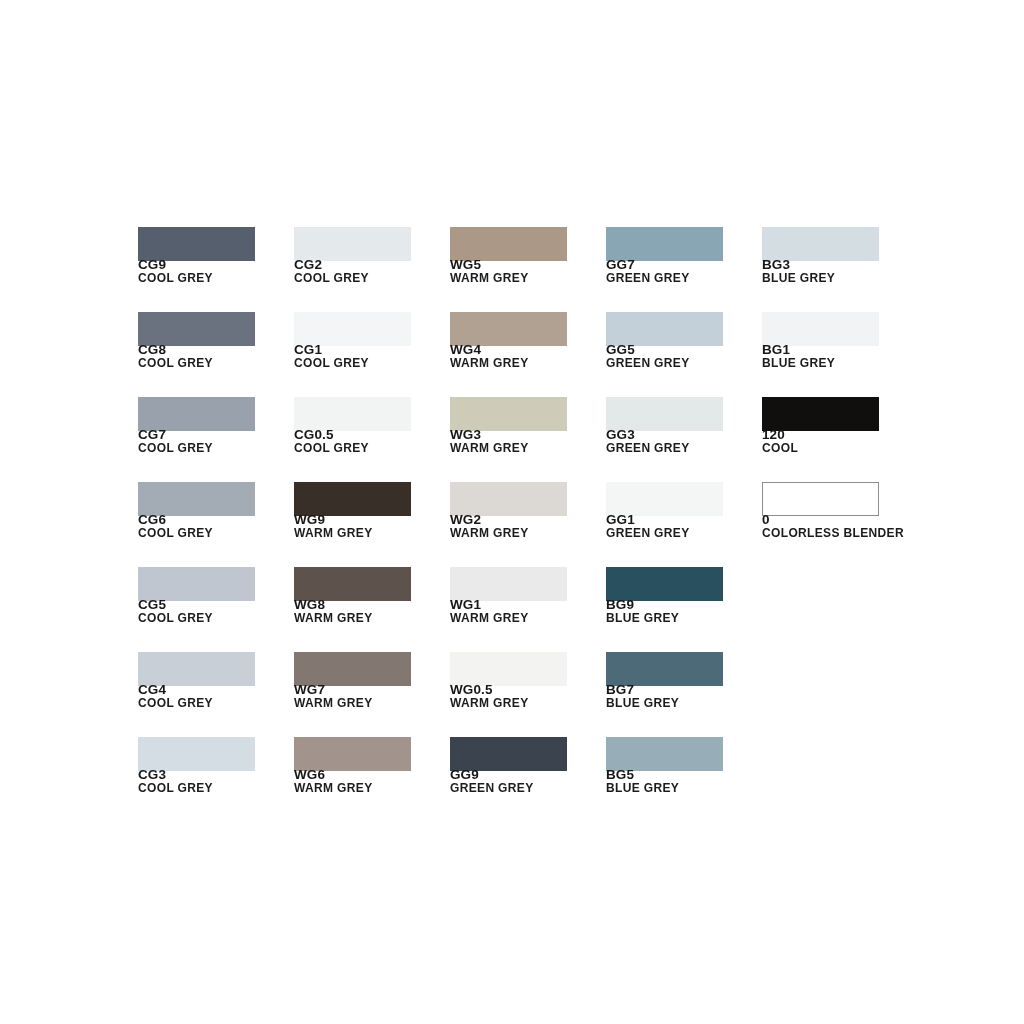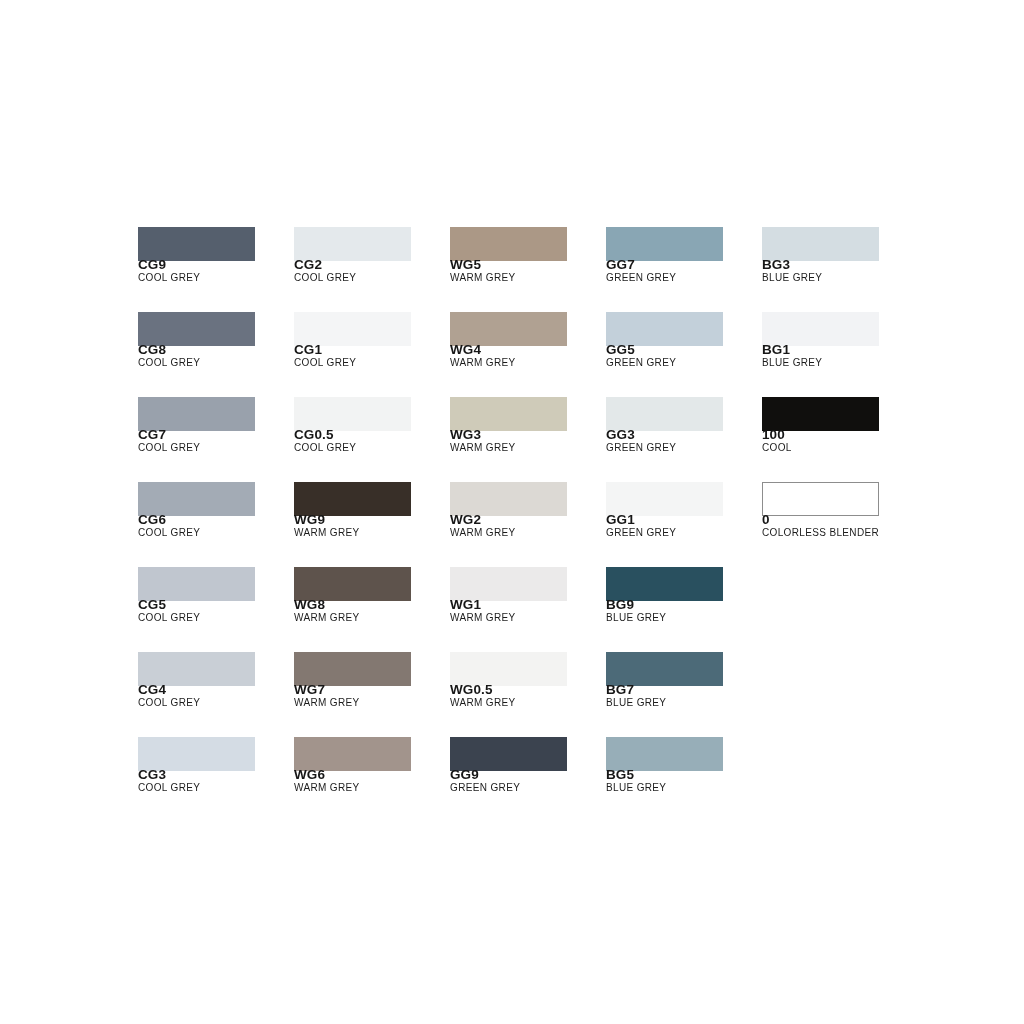--- a/index.html
+++ b/index.html
@@ -66,22 +66,22 @@
     font-weight: bold;
     color: #171717;
     letter-spacing: 0.1px;
     line-height: 15px;
     white-space: nowrap;
   }
   .swatch-family {
     position: absolute;
     left: 0;
     top: 46px;
-    font-size: 10px;
-    font-weight: normal;
+    font-size: 12px;
+    font-weight: bold;
     color: #1c1c1c;
     letter-spacing: 0.35px;
     line-height: 10px;
     white-space: nowrap;
   }
 </style>
 </head>
 <body>
 
 <div id="chart-root">
@@ -240,21 +240,21 @@
           <div class="swatch-code">BG3</div>
           <div class="swatch-family">BLUE GREY</div>
         </div>
         <div class="swatch-cell">
           <div class="swatch-chip" style="background: rgb(242, 243, 245);"></div>
           <div class="swatch-code">BG1</div>
           <div class="swatch-family">BLUE GREY</div>
         </div>
         <div class="swatch-cell">
           <div class="swatch-chip" style="background: rgb(16, 15, 13);"></div>
-          <div class="swatch-code">100</div>
+          <div class="swatch-code">120</div>
           <div class="swatch-family">COOL</div>
         </div>
         <div class="swatch-cell">
           <div class="swatch-chip outlined" style="background: rgb(255, 255, 255);"></div>
           <div class="swatch-code">0</div>
           <div class="swatch-family">COLORLESS BLENDER</div>
         </div>
       </div>
     </div>
 </div>

